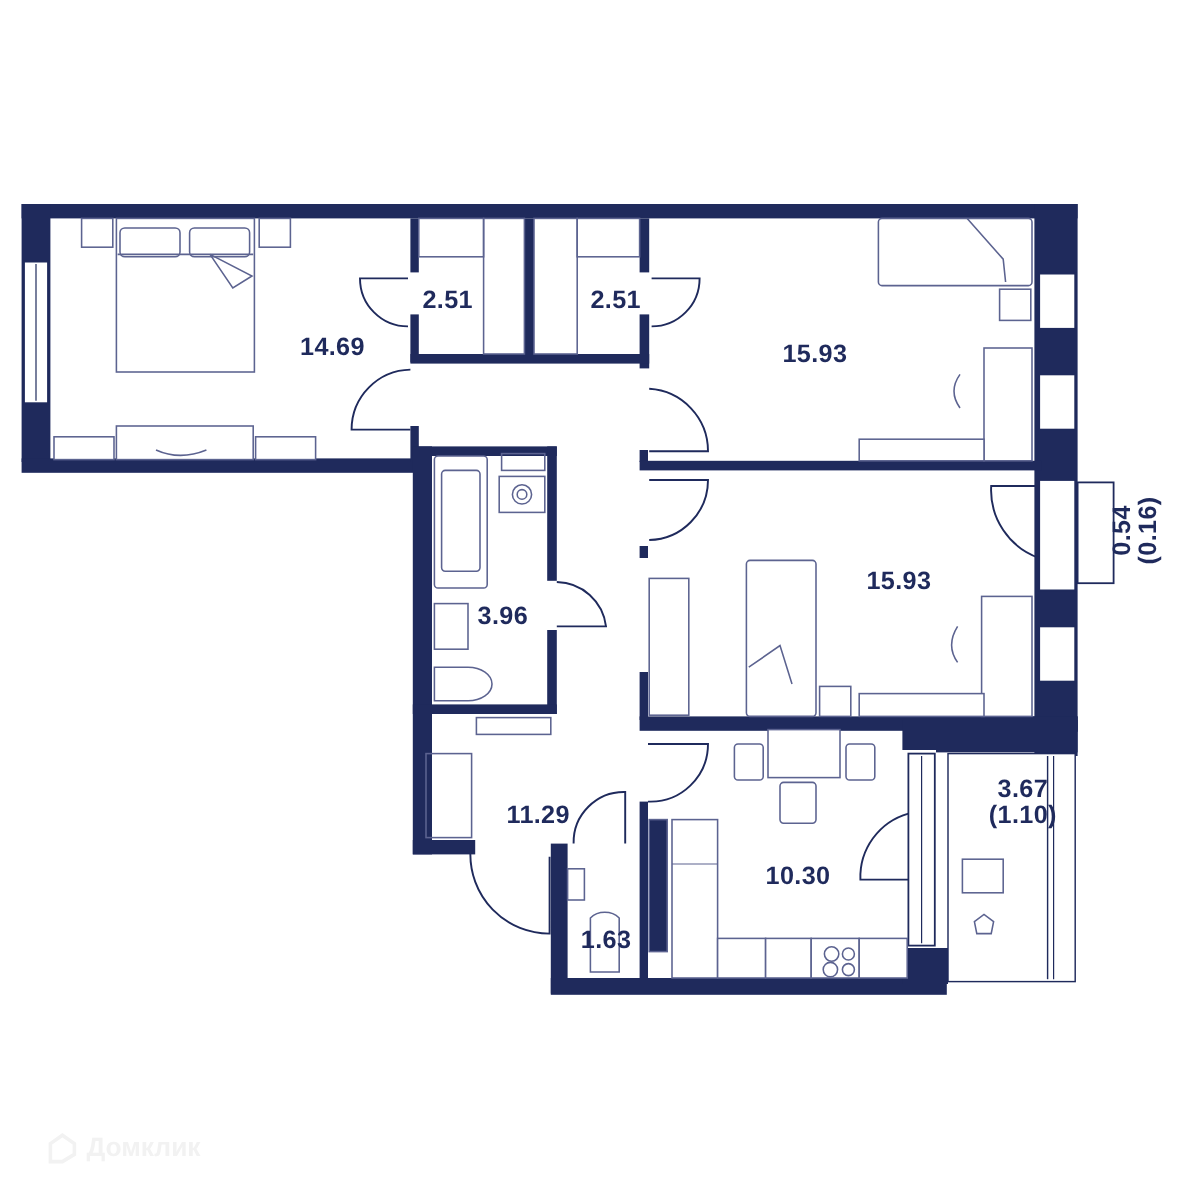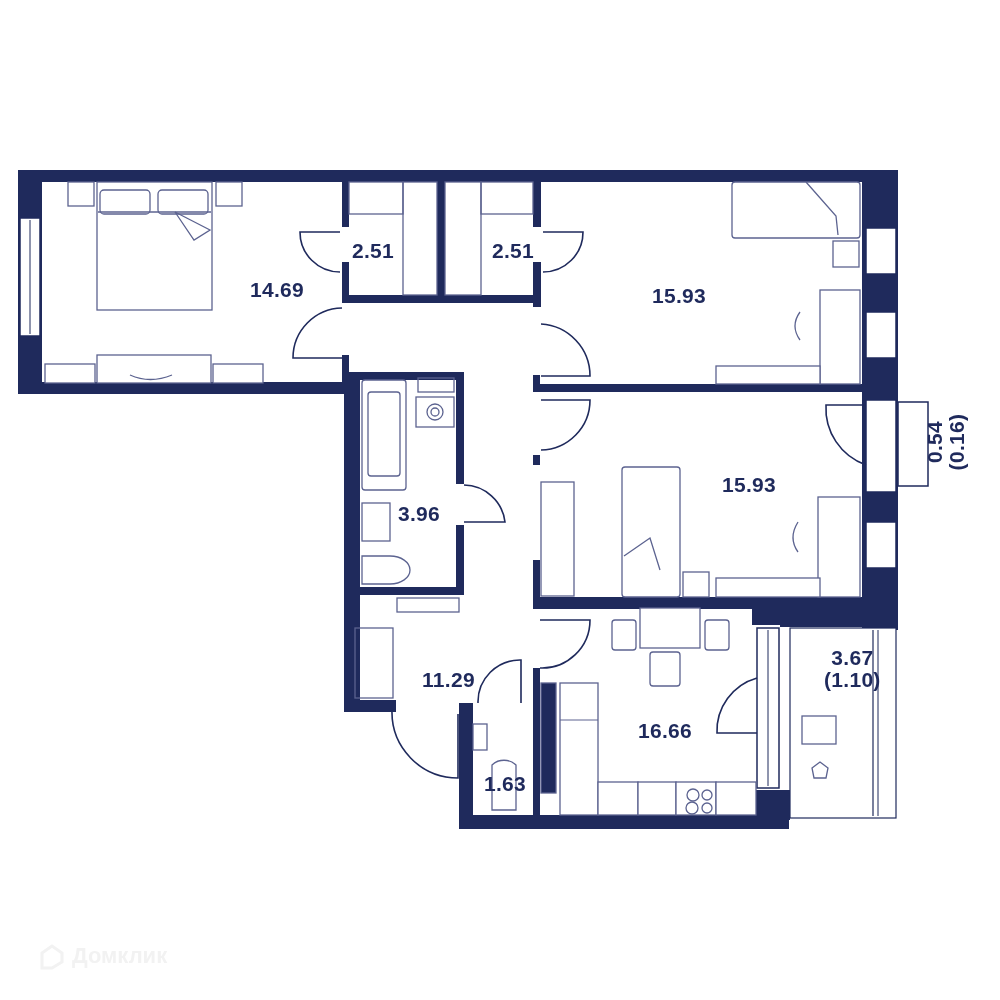--- a/index.html
+++ b/index.html
@@ -177,21 +177,21 @@
 </svg>
 
 <div class="room-label" style="left:250px; top:279px;">14.69</div>
 <div class="room-label" style="left:352px; top:240px;">2.51</div>
 <div class="room-label" style="left:492px; top:240px;">2.51</div>
 <div class="room-label" style="left:652px; top:285px;">15.93</div>
 <div class="room-label" style="left:722px; top:474px;">15.93</div>
 <div class="room-label" style="left:398px; top:503px;">3.96</div>
 <div class="room-label" style="left:422px; top:647px;margin-top:22px;">11.29</div>
 <div class="room-label" style="left:484px; top:748px;margin-top:25px;">1.63</div>
-<div class="room-label" style="left:638px; top:720px;">16.66</div>
+<div class="room-label" style="left:638px; top:720px;">10.30</div>
 <div class="room-label" style="left:824px; top:647px;">
   <div>3.67</div>
   <div>(1.10)</div>
 </div>
 <div class="room-label rot" style="left:918px; top:420px;">
   <div>0.54</div>
   <div>(0.16)</div>
 </div>
 
 <div class="watermark">

